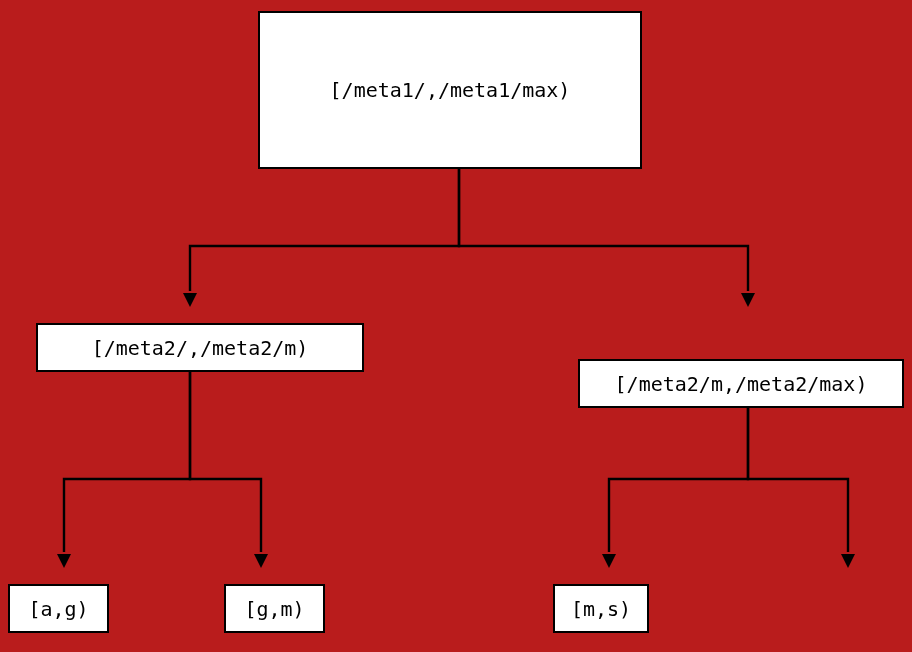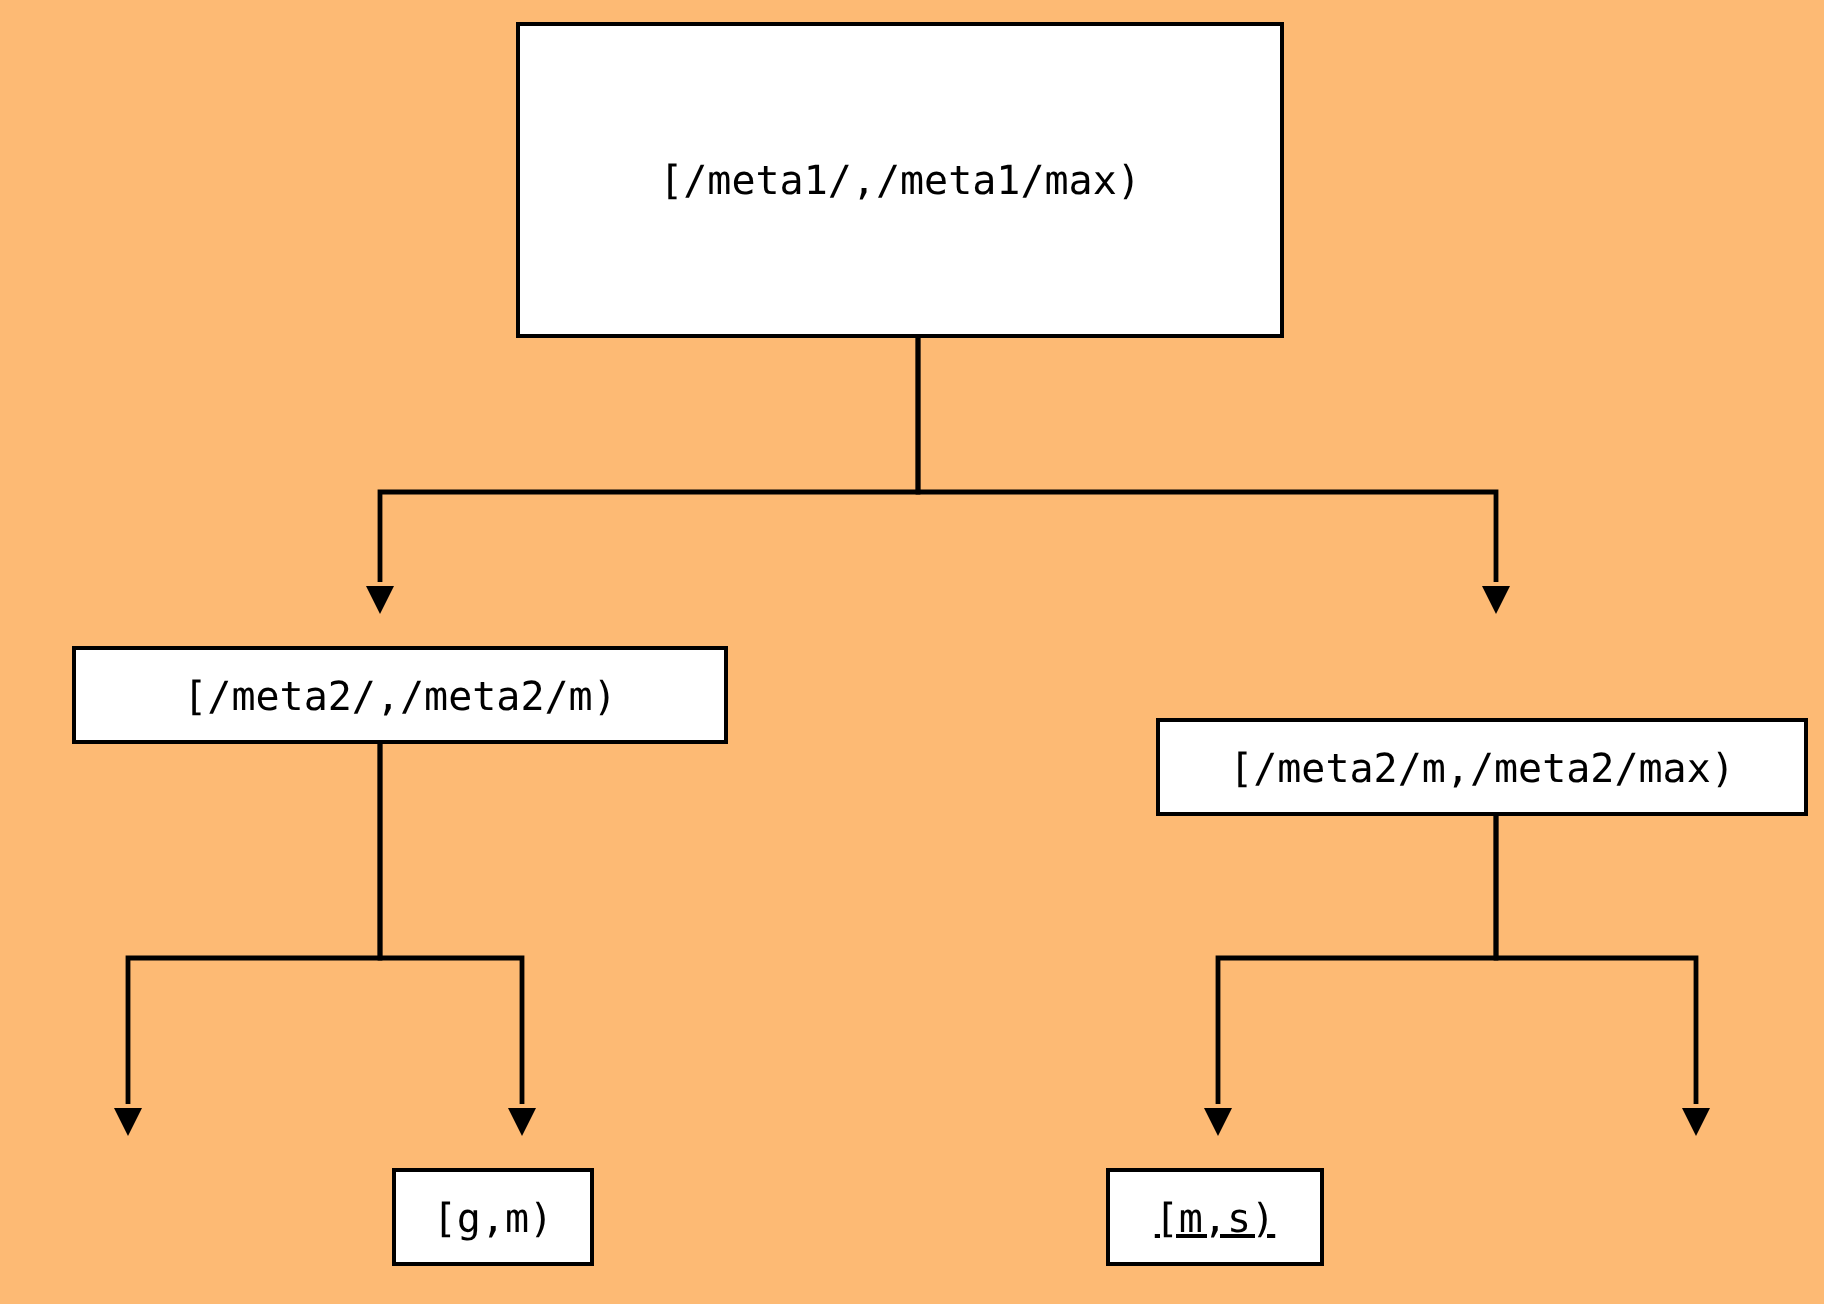--- a/index.html
+++ b/index.html
@@ -8,21 +8,21 @@
     padding: 0;
     background: #ffffff;
   }
   body {
     font-family: "DejaVu Sans Mono", "Liberation Mono", monospace;
   }
   #diagram-canvas {
     position: relative;
     width: 912px;
     height: 652px;
-    background: #fdba74;
+    background: #b91c1c;
     overflow: hidden;
     text-align: right;
   }
   #edge-layer {
     position: absolute;
     left: 0;
     top: 0;
     width: 912px;
     height: 652px;
   }
@@ -67,22 +67,22 @@
   }
   #node-mid-left .node-label,
   #node-mid-right .node-label { font-size: 20px; }
   
   .leaf-box {
     top: 584px;
     height: 49px;
   }
   .leaf-box .node-label { font-size: 20px; }
   #node-leaf-ag   { left: 8px;   width: 101px; }
-  #node-leaf-gm   { left: 196px; width: 101px; }
-  #node-leaf-ms   { left: 553px; width: 109px; text-decoration: underline; }
+  #node-leaf-gm   { left: 224px; width: 101px; }
+  #node-leaf-ms   { left: 553px; width: 96px; }
   #node-leaf-smax { left: 779px; width: 120px; }
 </style>
 </head>
 <body>
 
 <div id="diagram-canvas">
 
   <svg id="edge-layer" viewBox="0 0 912 652" width="912" height="652" xmlns="http://www.w3.org/2000/svg">
 
     <g>
@@ -117,20 +117,23 @@
     <span class="node-label">[/meta1/,/meta1/max)</span>
   </div>
 
   <div class="node-box" id="node-mid-left">
     <span class="node-label">[/meta2/,/meta2/m)</span>
   </div>
   <div class="node-box" id="node-mid-right">
     <span class="node-label">[/meta2/m,/meta2/max)</span>
   </div>
 
+  <div class="node-box leaf-box" id="node-leaf-ag">
+    <span class="node-label">[a,g)</span>
+  </div>
   <div class="node-box leaf-box" id="node-leaf-gm">
     <span class="node-label">[g,m)</span>
   </div>
   <div class="node-box leaf-box" id="node-leaf-ms">
     <span class="node-label">[m,s)</span>
   </div>
 
 </div>
 
 </body></html>

